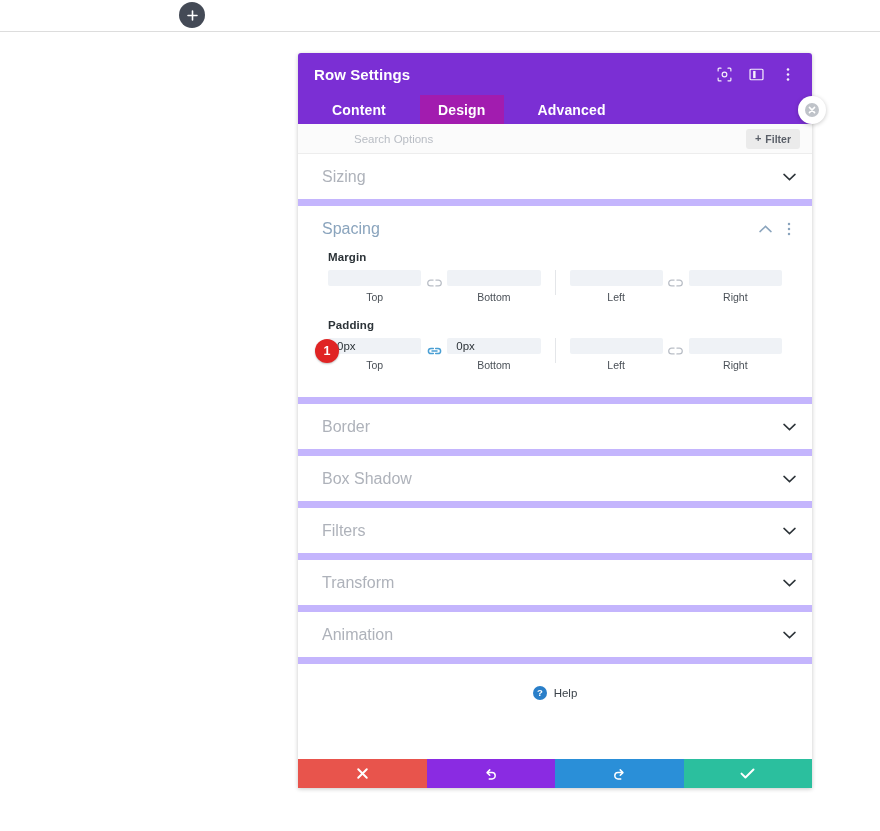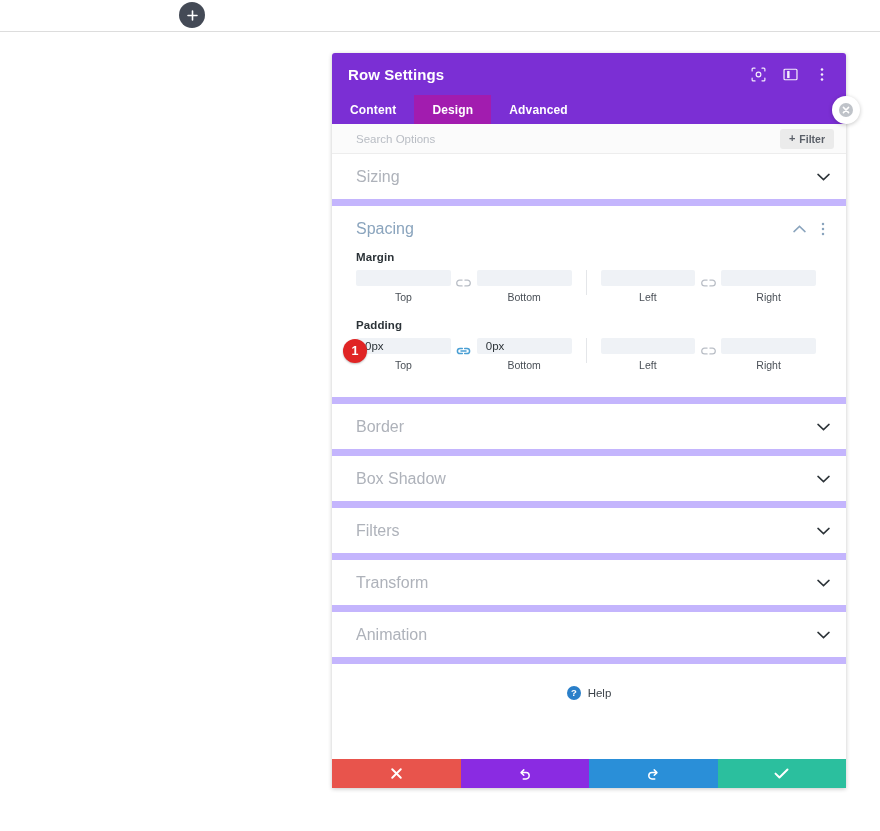--- a/index.html
+++ b/index.html
@@ -23,21 +23,21 @@
     width: 26px; height: 26px; border-radius: 50%;
     background: #444a56; color: #ffffff;
     display: flex; align-items: center; justify-content: center;
     font-size: 15px; line-height: 1; font-weight: 400;
     cursor: pointer; user-select: none;
   }
   .add-section-btn svg { display:block; }
 
   
   .modal {
-    position: absolute; left: 332px; top: 53px;
+    position: absolute; left: 298px; top: 53px;
     width: 514px; height: 735px;
     background: #ffffff;
     box-shadow: 0 1px 4px rgba(0,0,0,.22);
     display: flex; flex-direction: column;
     border-radius: 3px 3px 0 0;
     overflow: visible;
   }
 
   
   .modal-header {
@@ -57,22 +57,23 @@
     cursor: pointer; opacity: .92;
   }
   .hicon svg { display: block; }
 
   
   .modal-tabs {
     height: 29px; background: #7B2FD4; display: flex; flex: none;
   }
   .tab {
     padding: 0 18px; height: 29px; display: flex; align-items: center;
-    color: #ffffff; font-size: 12px; font-weight: 700; cursor: pointer;
+    color: #ffffff; font-size: 14px; font-weight: 700; cursor: pointer;
     letter-spacing: .15px;
+    margin-left: 16px;
   }
   .tab.active { background: #a21caf; }
 
   
   .modal-close {
     position: absolute; right: -14px; top: 43px;
     width: 28px; height: 28px; border-radius: 50%;
     background: #ffffff; box-shadow: 0 1px 4px rgba(0,0,0,.22);
     display: flex; align-items: center; justify-content: center;
     cursor: pointer; z-index: 5;
@@ -80,21 +81,21 @@
   .modal-close svg { display: block; }
 
   
   .search-row {
     height: 30px; background: #fbfbfb; border-bottom: 1px solid #ededed;
     display: flex; align-items: center; padding: 0 12px 0 24px; flex: none;
     position: relative;
   }
   .search-input {
     border: none; background: transparent; outline: none; flex: 1;
-    font-family: "Liberation Sans", sans-serif; font-size: 11.5px; color: #6b7280;
+    font-family: "Liberation Sans", sans-serif; font-size: 11.5px; color: #6b7280; margin-left: 32px;
   }
   .search-input::placeholder { color: #b9bdc4; }
   .filter-btn {
     background: #ebebeb; color: #5a5f68; border: none; border-radius: 3px;
     font-family: "Liberation Sans", sans-serif; font-size: 10.5px; font-weight: 600;
     padding: 4px 9px; display: flex; align-items: center; gap: 4px; cursor: pointer;
   }
   .filter-plus { font-size: 11px; line-height: 1; }
 
   
@@ -111,21 +112,21 @@
   .section-title {
     flex: 1; font-size: 16px; color: #aeb2ba; font-weight: 400;
   }
   .section.open .section-title { color: #8aa4bd; }
   .chev { width: 14px; height: 14px; display: flex; align-items: center; justify-content: center; }
   .chev svg { display: block; }
   .dots-v { width: 14px; height: 14px; margin-left: 10px; display: flex;
             align-items: center; justify-content: center; }
   .dots-v svg { display: block; }
 
-  .section-body { padding: 0 30px 22px 24px; position: relative; }
+  .section-body { padding: 0 30px 22px 24px; position: relative; margin-left: 6px; }
 
   .field-label {
     font-size: 11.5px; color: #2c3338; font-weight: 700; margin-bottom: 7px;
     letter-spacing: .1px;
   }
 
   
   .quad-row { display: flex; align-items: flex-start; margin-bottom: 4px; }
   .quad-half { flex: 1; display: flex; align-items: flex-start; }
   .quad-sep {

